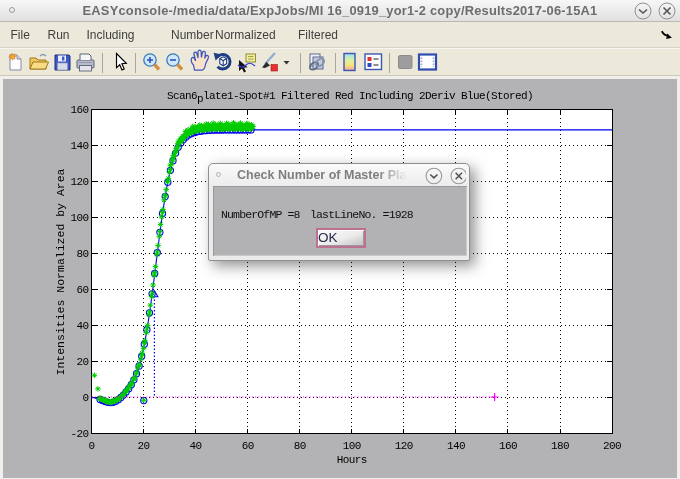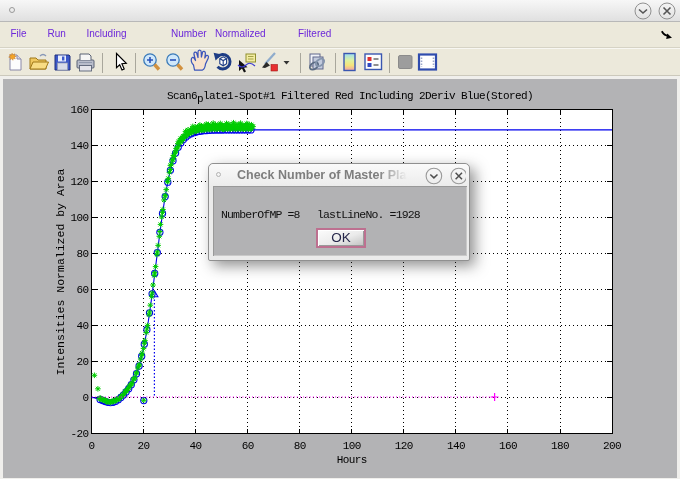--- a/index.html
+++ b/index.html
@@ -1,36 +1,37 @@
 <!DOCTYPE html>
 <html><head><meta charset="utf-8"><style>
 *{margin:0;padding:0;box-sizing:border-box}
 html,body{width:680px;height:479px;overflow:hidden;background:#f0efec;font-family:"Liberation Sans",sans-serif}
 #win{position:absolute;left:0;top:0;width:680px;height:479px}
 #titlebar{position:absolute;left:0;top:0;width:680px;height:22px;background:linear-gradient(#f7f7f7,#e0e0e0);border-bottom:1px solid #b8b8b8}
 #titlebar .ticon{position:absolute;left:8.8px;top:7px;width:6px;height:6px;border:1.3px solid #9a9a9a;border-radius:50%}
 #title{position:absolute;left:0;top:3px;width:680px;text-align:center;font-size:12.9px;font-weight:bold;color:#6d6d6d;letter-spacing:0.2px}
 #menubar{position:absolute;left:0;top:22px;width:680px;height:26px;background:#ece9db;border-bottom:1px solid #d6d3c5}
-#menubar span{position:absolute;top:6px;font-size:10px;color:#6d28d9}
+#menubar span{position:absolute;top:6px;font-size:12px;color:#404040}
 #toolbar{position:absolute;left:0;top:48px;width:680px;height:28px;background:#ece9db;border-top:1px solid #f8f7f2;border-bottom:1px solid #ccc9bc}
 .sep{position:absolute;top:4px;width:1px;height:20px;background:#a9a79c}
 #figure{position:absolute;left:3px;top:79px;width:674px;height:398.5px;background:#b3b3b5}
 #plot{position:absolute;left:0;top:0}
 text{font-family:"Liberation Mono",monospace;font-size:11px;letter-spacing:-0.6px;fill:#000}
 #dialog{position:absolute;left:208px;top:163px;width:261.5px;height:98px;background:#ebebeb;border:1px solid #909090;border-radius:5px 5px 2px 2px;box-shadow:5px 5px 14px rgba(40,40,40,0.5);z-index:10}
 #dtitle{position:absolute;left:0;top:0;width:100%;height:22px;background:linear-gradient(#fafafa,#ececec);border-radius:5px 5px 0 0}
 #dtitle .ticon{position:absolute;left:7px;top:8px;width:5px;height:5px;border:1.2px solid #b2b2b2;border-radius:50%}
 #dtext{position:absolute;left:28px;top:4px;font-size:12.5px;font-weight:bold;color:#7e7e7e;white-space:nowrap;width:181px;overflow:hidden;-webkit-mask-image:linear-gradient(90deg,#000 78%,transparent 94%)}
 #dpanel{position:absolute;left:4px;top:22px;width:253.5px;height:70px;background:#b2b2b4;box-shadow:inset 1px 1px 0 #999,inset -1px -1px 0 #c9c9c9}
 .dmsg{position:absolute;top:44px;font-family:"Liberation Mono",monospace;font-size:11.5px;letter-spacing:-0.85px;color:#111;white-space:pre}
-#okbtn{position:absolute;left:107px;top:64px;width:50px;height:19.5px;border:2px solid #bd7090;background:linear-gradient(160deg,#fcfcfc 0%,#ebebeb 55%,#c0c0c0 100%);box-shadow:inset 1px 1px 0 #ffffff,inset -1px -1px 0 #9a9a9a;text-align:center;font-size:13.5px;color:#26264a;line-height:15px}
+#okbtn{position:absolute;left:107px;top:64px;width:50px;height:19.5px;border:2px solid #bd7090;background:linear-gradient(160deg,#fcfcfc 0%,#ebebeb 55%,#c0c0c0 100%);box-shadow:inset 1px 1px 0 #ffffff,inset -1px -1px 0 #9a9a9a;text-align:left;font-size:13.5px;color:#26264a;line-height:15px}
 </style></head><body>
 <div id="win">
 <div id="titlebar">
  <div class="ticon"></div>
+ <div id="title">EASYconsole-/media/data/ExpJobs/MI 16_0919_yor1-2 copy/Results2017-06-15A1</div>
  <svg width="60" height="22" style="position:absolute;right:2px;top:0" viewBox="0 0 60 22">
   <circle cx="25" cy="11" r="8" fill="none" stroke="#909090" stroke-width="1"></circle>
   <path d="M21 9.5 L25 13 L29 9.5" fill="none" stroke="#555" stroke-width="1.6"></path>
   <circle cx="49" cy="11" r="8" fill="none" stroke="#909090" stroke-width="1"></circle>
   <path d="M45.5 7.5 L52.5 14.5 M52.5 7.5 L45.5 14.5" stroke="#555" stroke-width="1.6"></path>
  </svg>
 </div>
 <div id="menubar">
  <span style="left:10.5px">File</span>
       <span style="left:47.5px">Run</span>
@@ -504,16 +505,16 @@
         <div id="dtext">Check Number of Master Plates</div>
  <svg width="60" height="22" style="position:absolute;right:3px;top:0" viewBox="0 0 60 22">
   <circle cx="27.9" cy="12" r="7.8" fill="none" stroke="#9a9a9a" stroke-width="1.1"></circle>
   <path d="M24.3 10.5 L27.9 13.9 L31.5 10.5" fill="none" stroke="#4f4f4f" stroke-width="1.5"></path>
   <circle cx="52.8" cy="12" r="7.8" fill="none" stroke="#9a9a9a" stroke-width="1.1"></circle>
   <path d="M49.6 8.8 L56 15.2 M56 8.8 L49.6 15.2" stroke="#4f4f4f" stroke-width="1.5"></path>
  </svg>
  </div>
  <div id="dpanel"></div>
  <span class="dmsg" style="left:12px">NumberOfMP =8</span>
- <span class="dmsg" style="left:108px">lastLineNo. =1928</span>
+ <span class="dmsg" style="left:101px">lastLineNo. =1928</span>
  <div id="okbtn">OK</div>
 </div>
 </div>
 
 </body></html>

